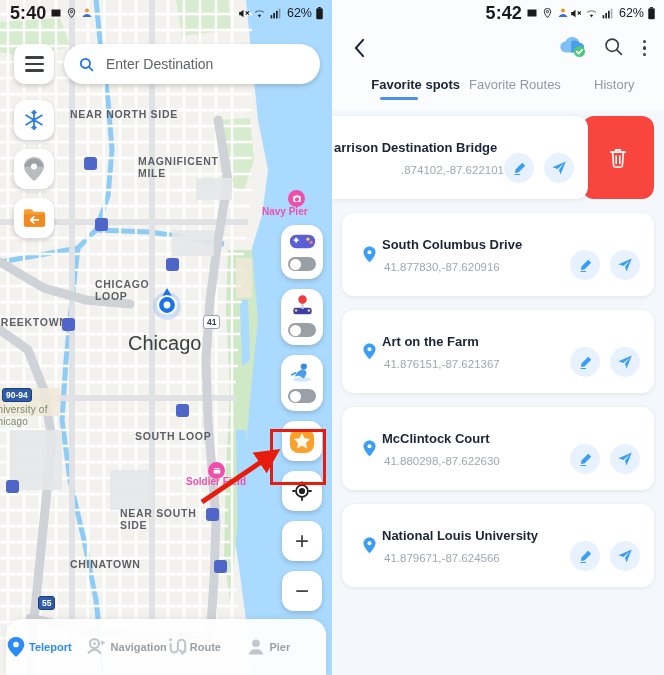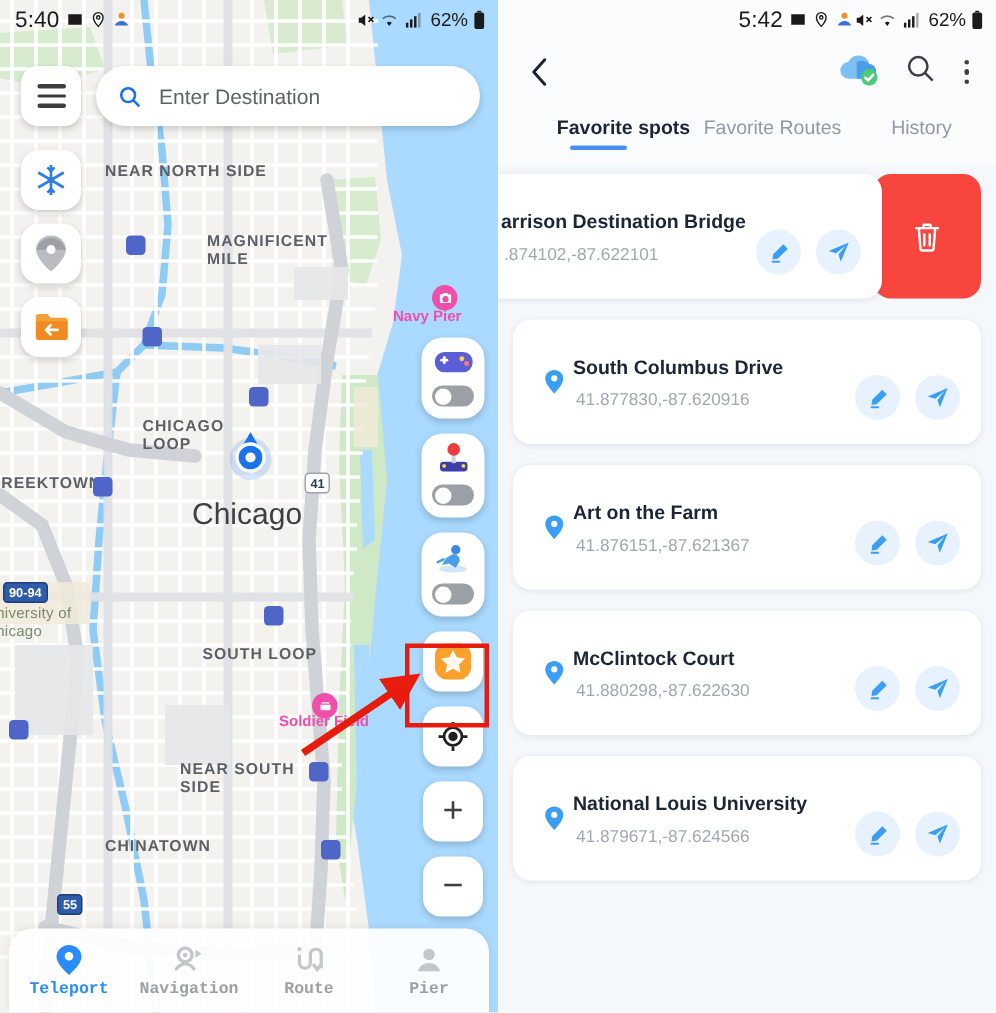--- a/index.html
+++ b/index.html
@@ -22,21 +22,21 @@
 
   
   .statusbar {
     position: absolute; top: 0; left: 0; right: 0; height: 26px;
     display: flex; align-items: center; justify-content: space-between;
     padding: 0 8px 0 10px;
     font-size: 12.5px; color: #1b1b1b; z-index: 40;
   }
   .sb-left { display: flex; align-items: center; gap: 4px; }
   .sb-right { display: flex; align-items: center; gap: 3px; }
-  .sb-time { font-size: 15px; font-weight: 400; letter-spacing: .1px; }
+  .sb-time { font-size: 18px; font-weight: 700; letter-spacing: .1px; }
   .sb-pct { font-size: 12.5px; font-weight: 500; margin-left: 2px; }
   .sb-ico { display: inline-flex; align-items: center; }
 
   
   .search-row {
     position: absolute; top: 44px; left: 14px; right: 12px; height: 40px;
     display: flex; align-items: center; gap: 10px; z-index: 30;
   }
   .hamburger {
     width: 40px; height: 40px; border-radius: 11px; background: #fff;
@@ -108,21 +108,21 @@
 
   .userdot { position: absolute; left: 152px; top: 287px; z-index: 14; }
 
   
   .bottomnav {
     position: absolute; left: 6px; right: 6px; bottom: 0; height: 56px;
     background: rgba(255,255,255,.93); border-radius: 16px 16px 0 0;
     display: flex; align-items: center; z-index: 30;
     box-shadow: 0 -1px 6px rgba(0,0,0,.07);
   }
-  .navitem { flex: 1; display: flex; flex-direction: column; align-items: center; gap: 3px; font-family: Liberation Mono, monospace; }
+  .navitem { flex: 1; display: flex; flex-direction: row; align-items: center; gap: 3px; }
   .navitem .lbl { font-size: 11px; font-weight: 600; color: #9aa0a6; }
   .navitem.active .lbl { color: #2b8cf7; }
 
   
   .pane-list {
     position: relative; width: 332px; height: 675px;
     background: #f4f7fb; overflow: hidden;
   }
   .pane-list .statusbar { color: #1b1b1b; justify-content: flex-end; }
   .list-top { background: #fbfcfe; height: 110px; position: relative; }
@@ -158,21 +158,21 @@
   .card-sub { font-size: 11.5px; color: #a0a7b4; margin-top: 9px; padding-left: 2px;
     white-space: nowrap; overflow: hidden; }
   .card-acts { display: flex; align-items: flex-end; gap: 10px; align-self: flex-end; padding-bottom: 16px; }
   .abtn { width: 30px; height: 30px; border-radius: 50%; background: #e8f2fe;
     display: flex; align-items: center; justify-content: center; }
   .del {
     position: absolute; right: 0; top: 0; bottom: 0; width: 72px;
     background: #f8463f; border-radius: 12px;
     display: flex; align-items: center; justify-content: center;
   }
-  .card.swiped .card-sub { padding-left: 2px; }
+  .card.swiped .card-sub { padding-left: 2px; text-align: right; }
 </style>
 </head>
 <body>
 
 <div class="screen">
 
   <div class="pane-map">
 
     <svg class="map-canvas" viewBox="0 0 332 675" preserveAspectRatio="none">
       <rect x="0" y="0" width="332" height="675" fill="#aadaff"></rect>

